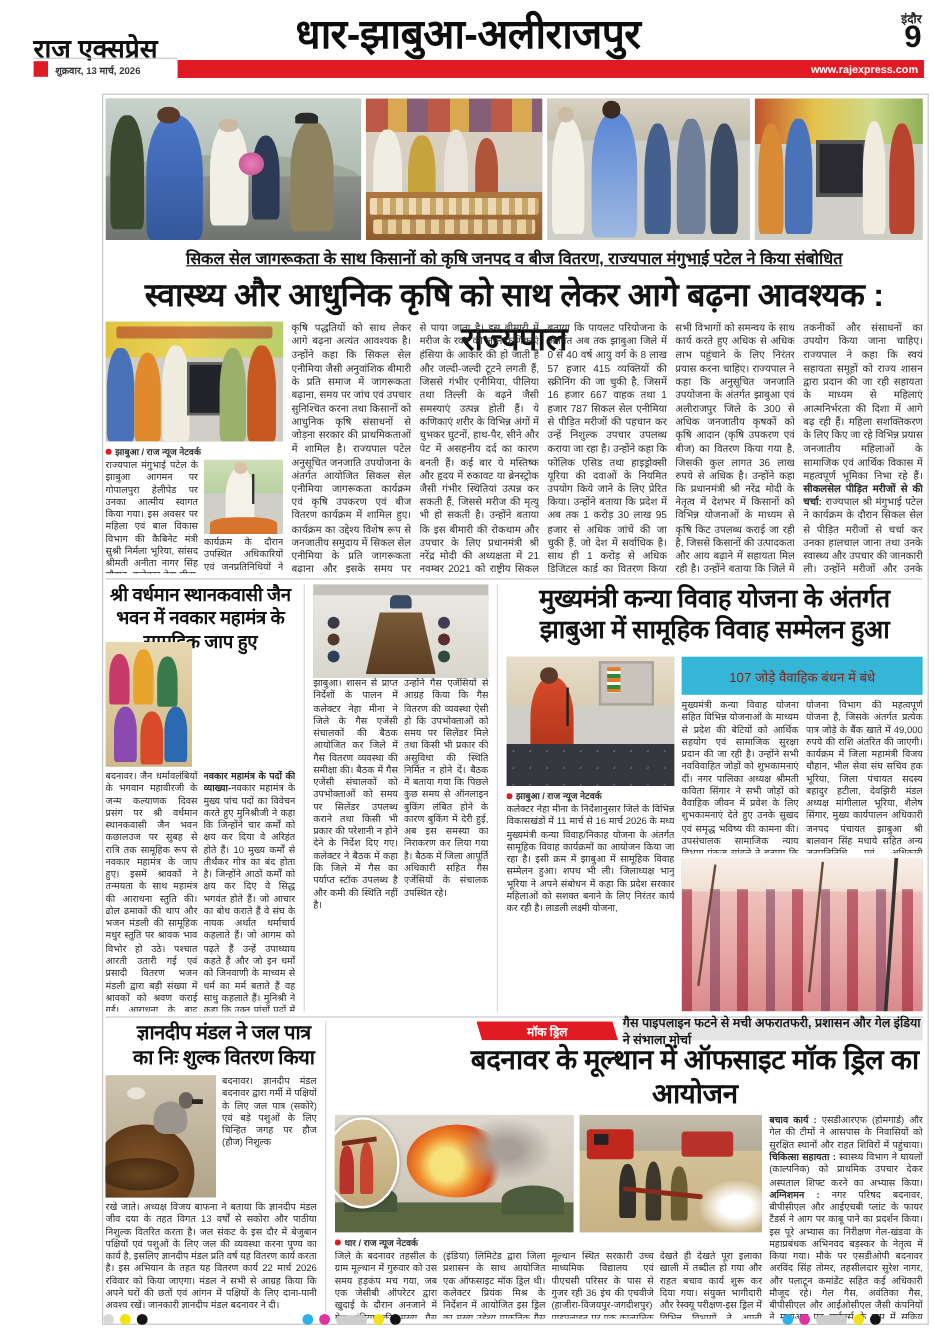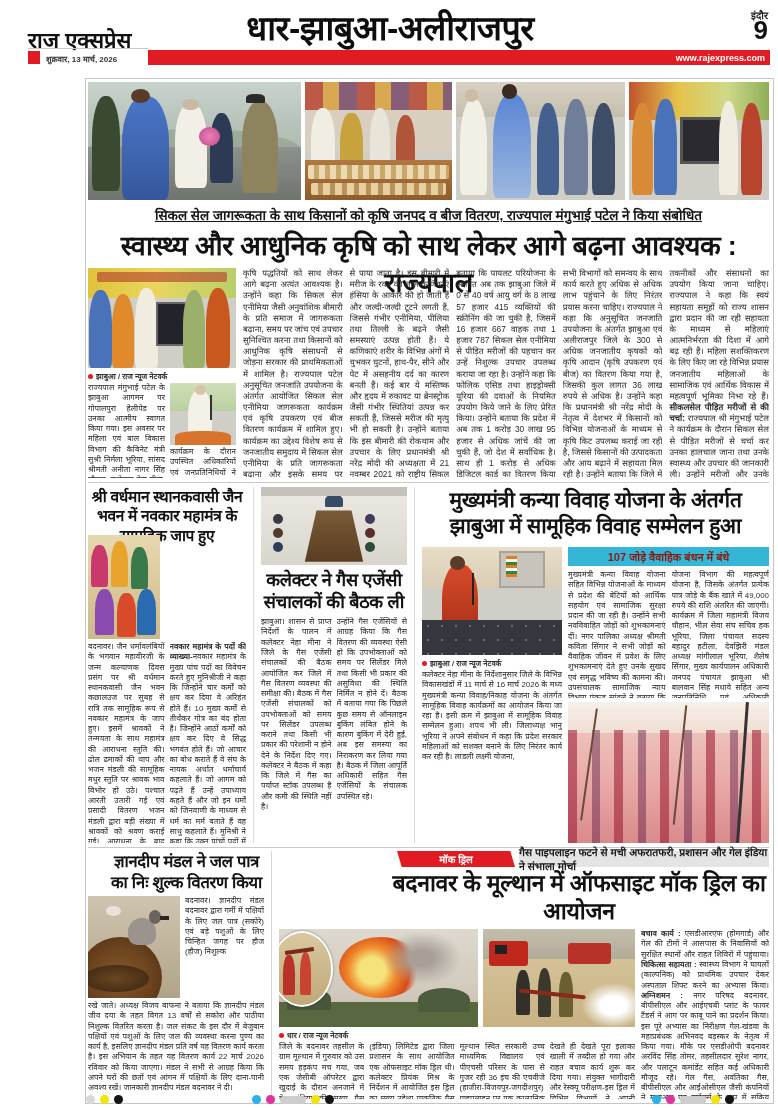--- a/index.html
+++ b/index.html
@@ -150,21 +150,20 @@
     </div>
 
     <div class="gut" style="width:146px;flex:0 0 auto;display:flex;flex-direction:column;border-left:1px solid #d8d8d8;padding-left:7px;">
       <div class="ph" style="height:78px;">
         <div style="left:0;top:0;right:0;bottom:0;background:linear-gradient(#eceae4,#d8d6cc);"></div>
         <div style="left:30%;top:30%;width:40%;height:66%;background:linear-gradient(#7a5a38,#5a3e22);clip-path:polygon(20% 0,80% 0,100% 100%,0 100%);"></div>
         <div style="left:44%;top:10%;width:12%;height:16%;background:#384a64;border-radius:40% 40% 10% 10%;"></div>
         <div style="left:8%;top:34%;width:10px;height:10px;border-radius:50%;background:#3a3a44;box-shadow:0 14px 0 #503a2a,0 28px 0 #2e3e58,92px 0 0 #433a58,92px 14px 0 #5a2e2e,92px 28px 0 #2e4a3a;"></div>
         <div style="left:0;top:0;right:0;height:12%;background:#c4c2ba;"></div>
       </div>
-      <div class="headline" style="font-size:18px;line-height:1.2;margin:5px 0 4px 0;">कलेक्टर ने गैस एजेंसी संचालकों की बैठक ली</div>
       <div style="display:flex;gap:5px;flex:1;overflow:hidden;">
         <div class="bt2" style="flex:1;">झाबुआ। शासन से प्राप्त निर्देशों के पालन में कलेक्टर नेहा मीना ने जिले के गैस एजेंसी संचालकों की बैठक आयोजित कर जिले में गैस वितरण व्यवस्था की समीक्षा की। बैठक में गैस एजेंसी संचालकों को उपभोक्ताओं को समय पर सिलेंडर उपलब्ध कराने तथा किसी भी प्रकार की परेशानी न होने देने के निर्देश दिए गए। कलेक्टर ने बैठक में कहा कि जिले में गैस का पर्याप्त स्टॉक उपलब्ध है और कमी की स्थिति नहीं है।</div>
         <div class="bt2" style="flex:1;">उन्होंने गैस एजेंसियों से आग्रह किया कि गैस वितरण की व्यवस्था ऐसी हो कि उपभोक्ताओं को समय पर सिलेंडर मिले तथा किसी भी प्रकार की असुविधा की स्थिति निर्मित न होने दें। बैठक में बताया गया कि पिछले कुछ समय से ऑनलाइन बुकिंग लंबित होने के कारण बुकिंग में देरी हुई, अब इस समस्या का निराकरण कर लिया गया है। बैठक में जिला आपूर्ति अधिकारी सहित गैस एजेंसियों के संचालक उपस्थित रहे।</div>
       </div>
     </div>
 
     <div class="gut" style="flex:1;display:flex;flex-direction:column;border-left:1px solid #d8d8d8;padding-left:7px;">
       <div class="headline" style="font-size:21px;line-height:1.25;height:56px;">मुख्यमंत्री कन्या विवाह योजना के अंतर्गत झाबुआ में सामूहिक विवाह सम्मेलन हुआ</div>
       <div style="display:flex;gap:6px;flex:1;margin-top:4px;overflow:hidden;">
         <div style="width:140px;flex:0 0 auto;display:flex;flex-direction:column;">
@@ -177,21 +176,21 @@
             <div style="left:36%;top:24%;width:2px;height:30%;background:#222;"></div>
             <div style="left:0;bottom:0;right:0;height:32%;background:radial-gradient(circle 2px at 6px 6px,#6a6a72 40%,#36363e 42%) 0 0/14px 14px,#36363e;"></div>
           </div>
           <div class="cap" style="margin:3px 0 2px 0;">
             <span class="reddot"></span>
             <span>झाबुआ / राज न्यूज नेटवर्क</span>
           </div>
           <div class="bt2" style="flex:1;"><span>कलेक्टर नेहा मीना के निर्देशानुसार जिले के विभिन्न विकासखंडों में 11 मार्च से 16 मार्च 2026 के मध्य मुख्यमंत्री कन्या विवाह/निकाह योजना के अंतर्गत सामूहिक विवाह कार्यक्रमों का आयोजन किया जा रहा है। इसी क्रम में झाबुआ में सामूहिक विवाह सम्मेलन हुआ।</span> <span>शपथ भी ली। जिलाध्यक्ष भानु भूरिया ने अपने संबोधन में कहा कि प्रदेश सरकार महिलाओं को सशक्त बनाने के लिए निरंतर कार्य कर रही है। लाडली लक्ष्मी योजना,</span></div>
         </div>
         <div style="flex:1;display:flex;flex-direction:column;">
-          <div style="height:19px;background:#35b6d7;display:flex;align-items:center;justify-content:center;font-size:11px;font-weight:700;color:#8a1d12;">107 जोड़े वैवाहिक बंधन में बंधे</div>
+          <div style="height:32px;background:#35b6d7;display:flex;align-items:center;justify-content:center;font-size:11px;font-weight:400;color:#8a1d12;">107 जोड़े वैवाहिक बंधन में बंधे</div>
           <div style="display:flex;gap:6px;height:128px;margin-top:4px;overflow:hidden;">
             <div class="bt2" style="flex:1;">मुख्यमंत्री कन्या विवाह योजना सहित विभिन्न योजनाओं के माध्यम से प्रदेश की बेटियों को आर्थिक सहयोग एवं सामाजिक सुरक्षा प्रदान की जा रही है। उन्होंने सभी नवविवाहित जोड़ों को शुभकामनाएं दीं। नगर पालिका अध्यक्ष श्रीमती कविता सिंगार ने सभी जोड़ों को वैवाहिक जीवन में प्रवेश के लिए शुभकामनाएं देते हुए उनके सुखद एवं समृद्ध भविष्य की कामना की। उपसंचालक सामाजिक न्याय विभाग पंकज सांवले ने बताया कि मुख्यमंत्री कन्या विवाह</div>
             <div class="bt2" style="flex:1;">योजना विभाग की महत्वपूर्ण योजना है, जिसके अंतर्गत प्रत्येक पात्र जोड़े के बैंक खाते में 49,000 रुपये की राशि अंतरित की जाएगी। कार्यक्रम में जिला महामंत्री विजय चौहान, भील सेवा संघ सचिव हक भूरिया, जिला पंचायत सदस्य बहादुर हटीला, देवझिरी मंडल अध्यक्ष मांगीलाल भूरिया, शैलेष सिंगार, मुख्य कार्यपालन अधिकारी जनपद पंचायत झाबुआ श्री बालवान सिंह मधाये सहित अन्य जनप्रतिनिधि एवं अधिकारी उपस्थित रहे।</div>
           </div>
           <div class="ph" style="flex:1;margin-top:4px;">
             <div style="left:0;top:0;right:0;bottom:0;background:linear-gradient(#f2cfc8,#e8a8a4 60%,#d98a8a);"></div>
             <div style="left:0;top:0;right:0;height:22%;background:linear-gradient(#f8f0ea,#f0ded2);"></div>
             <div style="left:0;top:20%;right:0;bottom:0;background:repeating-linear-gradient(90deg,rgba(150,20,45,.55) 0 9px,rgba(0,0,0,0) 9px 24px,rgba(90,25,70,.45) 24px 32px,rgba(0,0,0,0) 32px 46px);"></div>
             <div style="left:10%;top:4%;width:2px;height:80%;background:#6a4a3a;transform:rotate(8deg);"></div>
             <div style="left:55%;top:2%;width:2px;height:85%;background:#6a4a3a;transform:rotate(6deg);"></div>

